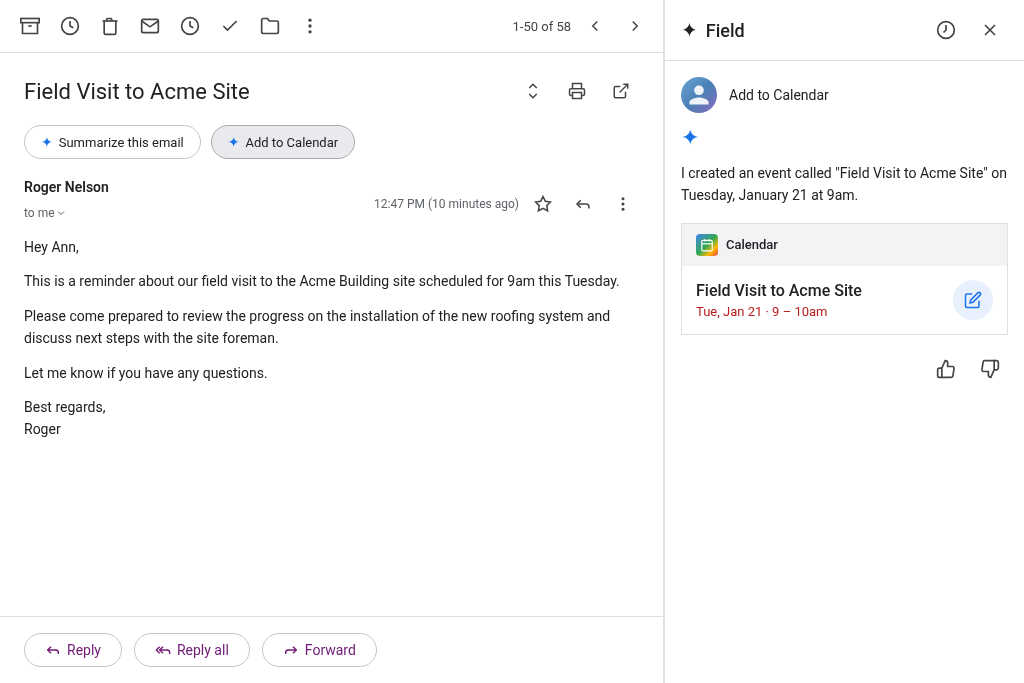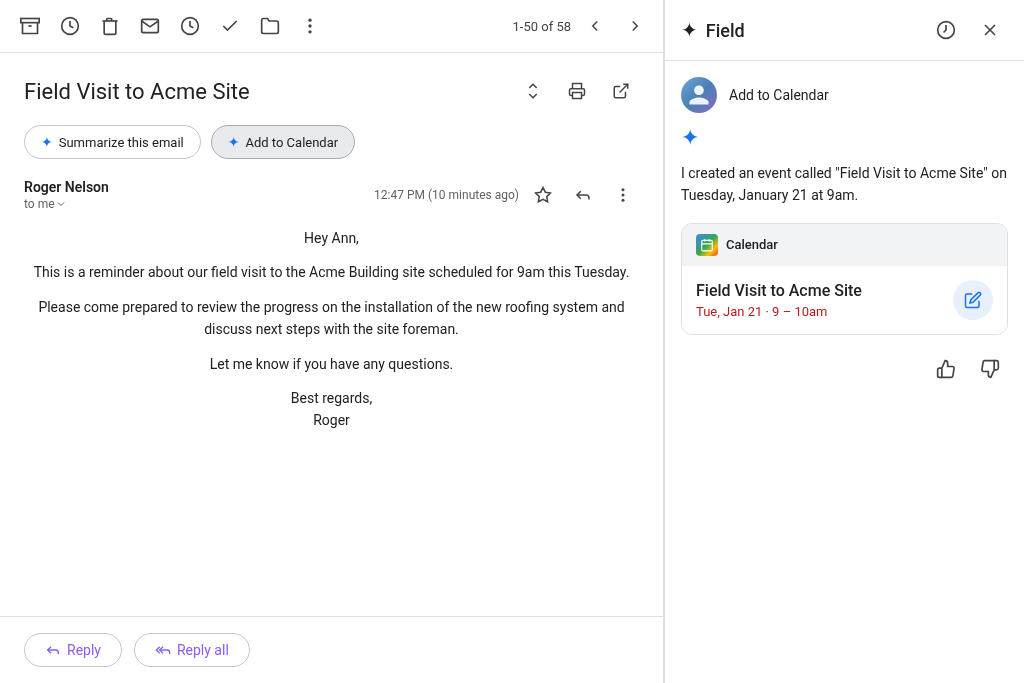--- a/index.html
+++ b/index.html
@@ -134,21 +134,21 @@
       font-size: 14px;
       font-weight: 600;
       color: #202124;
     }
     .sender-to {
       font-size: 12px;
       color: #5f6368;
       display: flex;
       align-items: center;
       gap: 0;
-      margin-top: 2px;
+      margin-top: 11px;
     }
     .email-time {
       font-size: 12px;
       color: #5f6368;
       display: flex;
       align-items: center;
       gap: 8px;
       margin-left: 15px;
     }
     .meta-icon {
@@ -161,40 +161,40 @@
       cursor: pointer;
       color: #444;
     }
 
     
     .email-body {
       font-size: 14px;
       color: #202124;
       line-height: 1.6;
     }
-    .email-body p { margin-bottom: 12px; text-align: center; }
+    .email-body p { margin-bottom: 12px; }
 
     
     .reply-section {
       padding: 16px 24px;
       display: flex;
       gap: 12px;
       border-top: 1px solid #e0e0e0;
     }
     .reply-btn {
       display: flex;
       align-items: center;
       gap: 6px;
       padding: 8px 20px;
       border-radius: 20px;
       border: 1px solid #c6c6c6;
       background: #fff;
       cursor: pointer;
       font-size: 14px;
-      color: #8b5cf6;
+      color: #701a75;
       font-family: inherit;
     }
 
     
     .gemini-panel {
       width: 360px;
       background: #fff;
       display: flex;
       flex-direction: column;
       border-left: 1px solid #e0e0e0;
@@ -264,21 +264,21 @@
     .gemini-response-text {
       font-size: 14px;
       color: #202124;
       line-height: 1.6;
       margin-bottom: 16px;
     }
 
     
     .calendar-card {
       border: 1px solid #e0e0e0;
-      border-radius: 11px;
+      border-radius: 0;
       overflow: hidden;
     }
     .calendar-card-header {
       background: #f1f3f4;
       padding: 10px 14px;
       display: flex;
       align-items: center;
       gap: 8px;
       font-size: 13px;
       font-weight: 500;
@@ -508,20 +508,27 @@
       <span>Reply</span>
     </button>
     <button class="reply-btn">
       <svg width="16" height="16" viewBox="0 0 24 24" fill="none" stroke="currentColor" stroke-width="2">
         <polyline points="7 17 2 12 7 7"></polyline>
         <polyline points="12 17 7 12 12 7"></polyline>
         <path d="M22 18v-2a4 4 0 0 0-4-4H7"></path>
       </svg>
       <span>Reply all</span>
     </button>
+    <button class="reply-btn">
+      <svg width="16" height="16" viewBox="0 0 24 24" fill="none" stroke="currentColor" stroke-width="2">
+        <polyline points="15 17 20 12 15 7"></polyline>
+        <path d="M4 18v-2a4 4 0 0 1 4-4h12"></path>
+      </svg>
+      <span>Forward</span>
+    </button>
   </div>
 
 </div>
 
 <div class="gemini-panel">
 
   <div class="gemini-header">
     <div class="gemini-title">
       <span style="font-size:20px; color:#202124;">✦</span>
       <span>Field</span>

